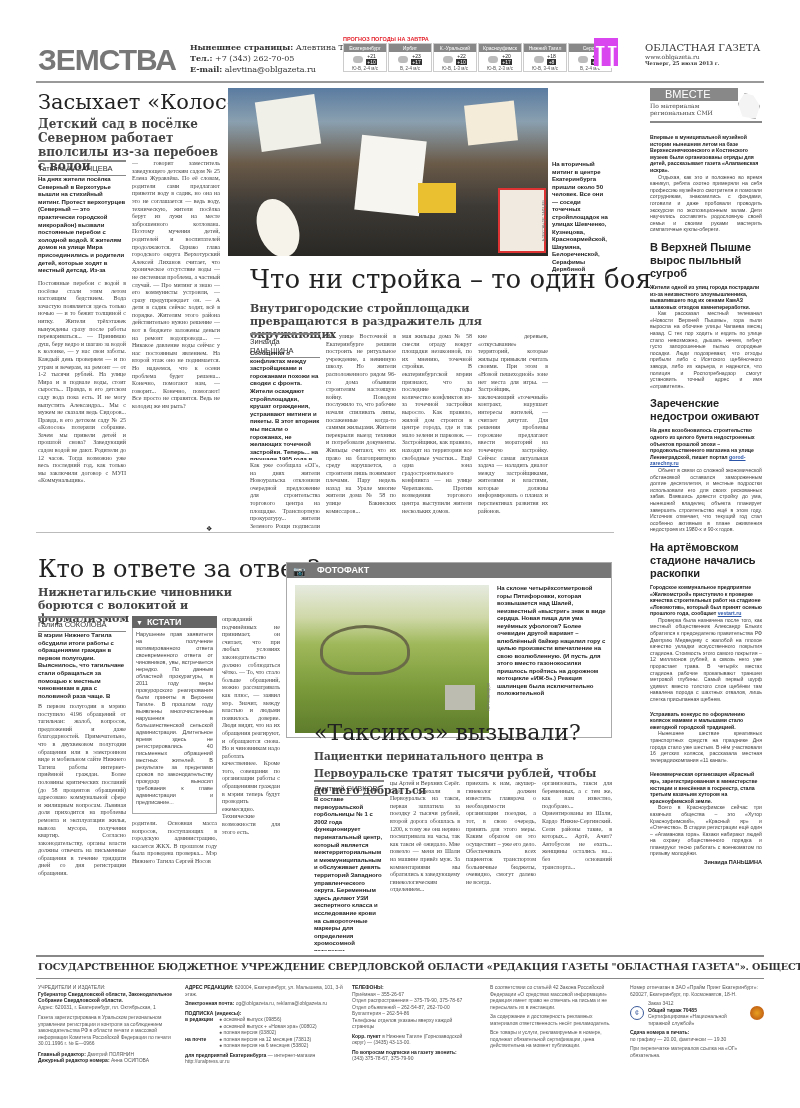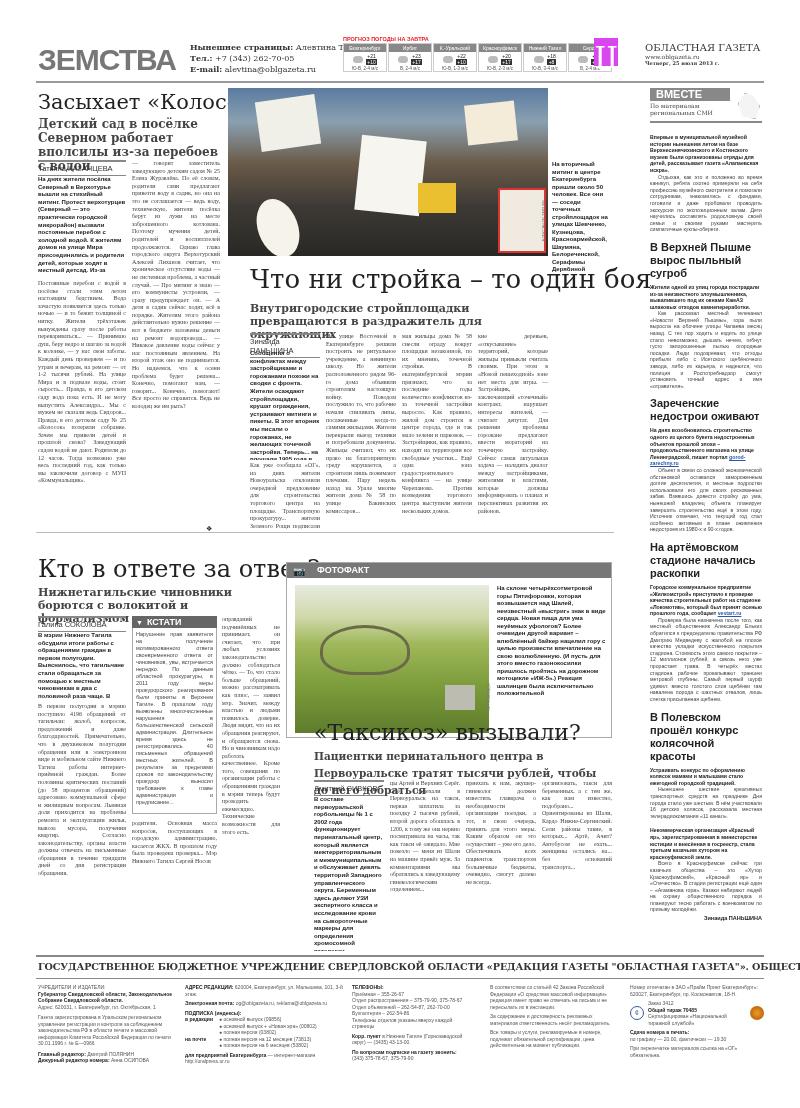--- a/index.html
+++ b/index.html
@@ -174,21 +174,21 @@
 
 <div class="abs serif" style="left:314px;top:720px;font-size:22px;line-height:26px;color:#222">«Таксикоз» вызывали?</div>
 <div class="abs serif" style="left:314px;top:748px;width:296px;font-size:10.5px;line-height:17px;font-weight:bold;color:#444">Пациентки перинатального центра в Первоуральске тратят тысячи рублей, чтобы до него добраться</div>
 <div class="abs byline" style="left:314px;top:780px;width:70px">Дмитрий СИВКОВ</div>
 <div class="abs lead" style="left:314px;top:796px;width:70px;height:155px">В составе первоуральской горбольницы № 1 с 2002 года функционирует перинатальный центр, который является межтерриториальным и межмуниципальным и обслуживает девять территорий Западного управленческого округа. Беременным здесь делают УЗИ экспертного класса и исследование крови на сывороточные маркеры для определения хромосомной патологии.</div>
 <div class="abs txt" style="left:390px;top:780px;width:70px;height:171px">цы Артей и Верхних Серёг. Обе приехали в Первоуральск на такси, первая заплатила за поездку 2 тысячи рублей, второй дорога обошлась в 1200, к тому же она нервно посматривала на часы, так как такси её ожидало. Мне повезло — меня из Шали на машине привёз муж. За комментариями мы обратились к заведующему гинекологическим отделением...</div>
 <div class="abs txt" style="left:466px;top:780px;width:70px;height:171px">приехать к нам, акушер-гинеколог должен известить главврача о необходимости организации поездки, а тот, в свою очередь, принять для этого меры. Каким образом он это осуществит – уже его дело. Обеспечивать всех пациенток транспортом больничные бюджеты, очевидно, смогут далеко не всегда.</div>
 <div class="abs txt" style="left:542px;top:780px;width:70px;height:171px">организовать, такси для беременных, а с тем же, как нам известно, подобрано... Ориентированы из Шали, Кардо Нижне-Сергинский. Сели районы такие, в которых... Артё, Ачит? Автобусом не ехать... женщины остались на... без оснований транспорта...</div>
 
 <div class="abs" style="left:650px;top:88px;width:112px;height:35px;border-bottom:2px solid #888">
-  <div class="sans" style="background:#888;color:#fff;font-weight:bold;font-size:11px;padding:0 6px;width:80px;line-height:13px">ВМЕСТЕ</div>
+  <div class="sans" style="background:#888;color:#fff;font-weight:normal;font-size:11px;padding:0 15px;width:88px;line-height:13px">ВМЕСТЕ</div>
   <div class="serif" style="font-size:6px;line-height:7px;color:#444;width:70px;margin-top:1px">По материалам региональных СМИ</div>
   <div class="abs" style="left:88px;top:5px;width:22px;height:26px;border:1px solid #aaa;background:#f4f4f4;clip-path:polygon(30% 0,70% 10%,100% 50%,80% 100%,20% 90%,0 40%)"></div>
 </div>
 
 <div class="abs" style="left:650px;top:130px;width:112px">
   <div style="margin-bottom:8px">
     <div class="lead" style="margin-top:4px;font-size:5.2px;line-height:6.6px">Впервые в муниципальной музейной истории нынешним летом на базе Верхнесинячихинского и Костинского музеев были организованы отряды для детей, рассказывает газета «Алапаевская искра».</div>
     <div class="txt sans" style="font-size:5.2px;line-height:6.6px;text-indent:8px">Отдыхая, как это и положено во время каникул, ребята охотно примеряли на себя профессию музейного смотрителя и помогали сотрудникам, знакомились с фондами, готовили и даже пробовали проводить экскурсии по экспозиционным залам. Дети научились составлять родословную своей семьи и своими руками мастерить симпатичные куклы-обереги.</div>
   </div>
   <div style="margin-bottom:8px">
@@ -200,21 +200,20 @@
     <div class="rhead" style="font-size:11px;line-height:13px">Зареченские недострои оживают</div>
     <div class="lead" style="margin-top:4px;font-size:5.2px;line-height:6.6px"><span>На днях возобновилось строительство одного из целого букета недостроенных объектов прошлой эпохи – продовольственного магазина на улице Ленинградской, пишет портал</span> <span style="color:#2a55a8;text-decoration:underline">gorod-zarechny.ru</span></div>
     <div class="txt sans" style="font-size:5.2px;line-height:6.6px;text-indent:8px">Объект в связи со сложной экономической обстановкой оставался замороженным долгие десятилетия, и местные подростки использовали его для своих рискованных забав. Взявшись довести стройку до ума, нынешний владелец объекта планирует завершить строительство ещё в этом году. Источник отмечает, что текущий год стал особенно активным в плане оживления недостроев из 1980-х и 90-х годов.</div>
   </div>
   <div style="margin-bottom:8px">
     <div class="rhead" style="font-size:11px;line-height:13px">На артёмовском стадионе начались раскопки</div>
     <div class="lead" style="margin-top:4px;font-size:5.2px;line-height:6.6px"><span>Городское коммунальное предприятие «Жилкомстрой» приступило к проверке качества строительных работ на стадионе «Локомотив», который был принят осенью прошлого года, сообщает</span> <span style="color:#2a55a8;text-decoration:underline">vestart.ru</span></div>
     <div class="txt sans" style="font-size:5.2px;line-height:6.6px;text-indent:8px">Проверка была назначена после того, как местный общественник Александр Ельких обратился к председателю правительства РФ Дмитрию Медведеву с жалобой на плохое качество укладки искусственного покрытия стадиона. Стоимость этого самого покрытия – 12 миллионов рублей, а сквозь него уже прорастает трава. В четырёх местах стадиона рабочие прокапывают траншеи метровой глубины. Самый первый шурф удивил: вместо толстого слоя щебёнки там навалена порода с шахтных отвалов, лишь слегка присыпанная щебнем.</div>
   </div>
   <div style="margin-bottom:8px">
-    <div class="rhead" style="font-size:11px;line-height:13px">В Полевском прошёл конкурс колясочной красоты</div>
     <div class="lead" style="margin-top:4px;font-size:5.2px;line-height:6.6px">Устраивать конкурс по оформлению колясок мамами и малышами стало ежегодной городской традицией.</div>
     <div class="txt sans" style="font-size:5.2px;line-height:6.6px;text-indent:8px">Нынешнее шествие креативных транспортных средств на празднике Дня города стало уже шестым. В нём участвовали 16 детских колясок, рассказала местная телерадиокомпания «11 канал».</div>
   </div>
   <div>
     <div class="lead" style="margin-top:4px;font-size:5.2px;line-height:6.6px">Некоммерческая организация «Красный яр», зарегистрированная в министерстве юстиции и внесённая в госреестр, стала третьим казачьим хутором на красноуфимской земле.</div>
     <div class="txt sans" style="font-size:5.2px;line-height:6.6px;text-indent:8px">Всего в Красноуфимске сейчас три казачьих общества – это «Хутор Красноуфимский», «Красный яр» и «Отечество». В стадии регистрации ещё один – «Агаманова гора». Казаки набирают людей на охрану общественного порядка и планируют тесно работать с военкоматом по призыву молодёжи.</div>
     <div class="sans" style="text-align:right;font-weight:bold;font-size:5.5px;margin-top:2px">Зинаида ПАНЬШИНА</div>
   </div>
 </div>
 

